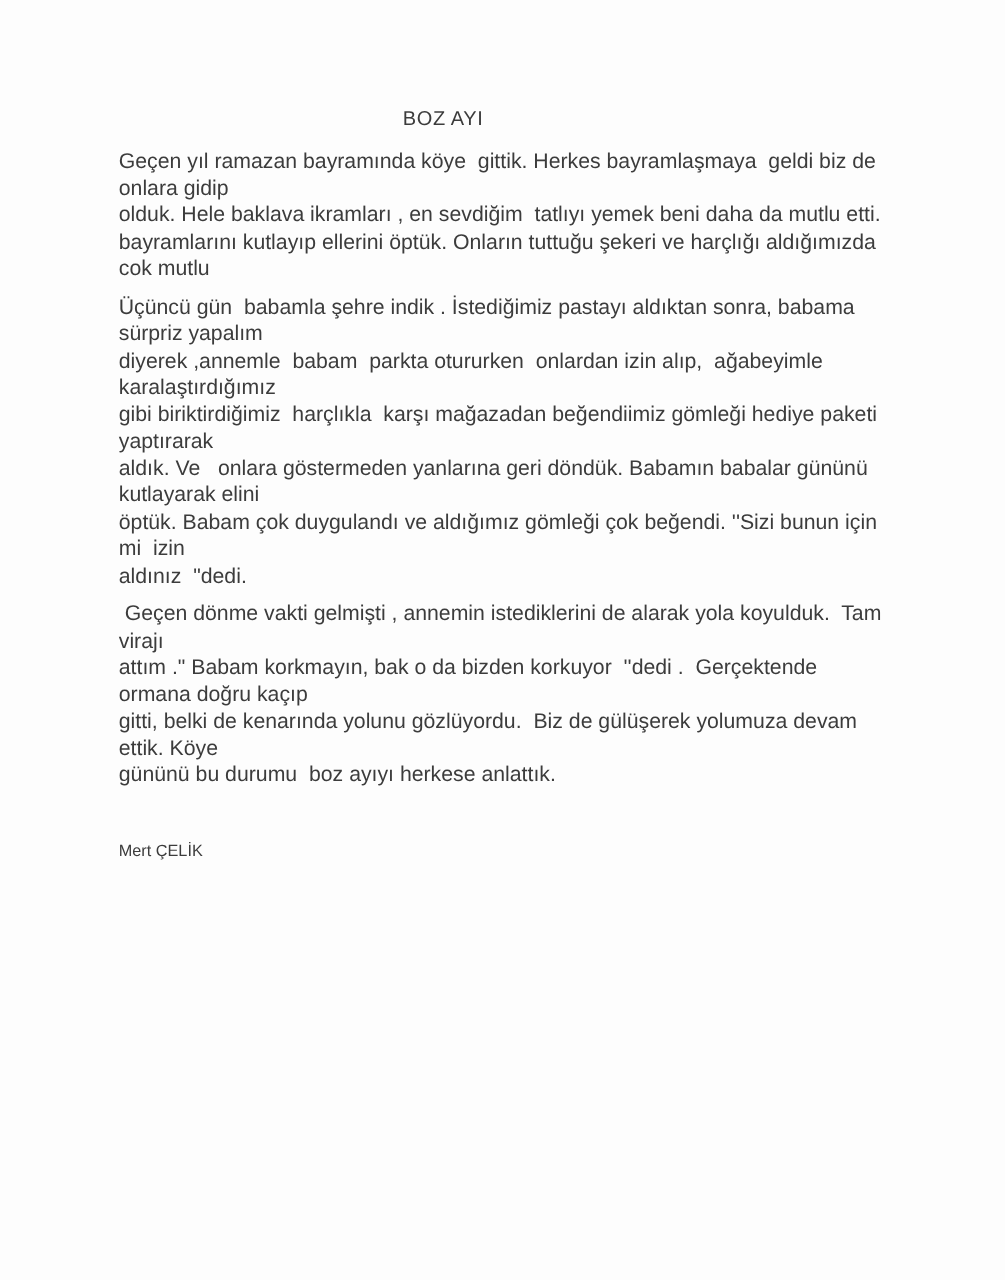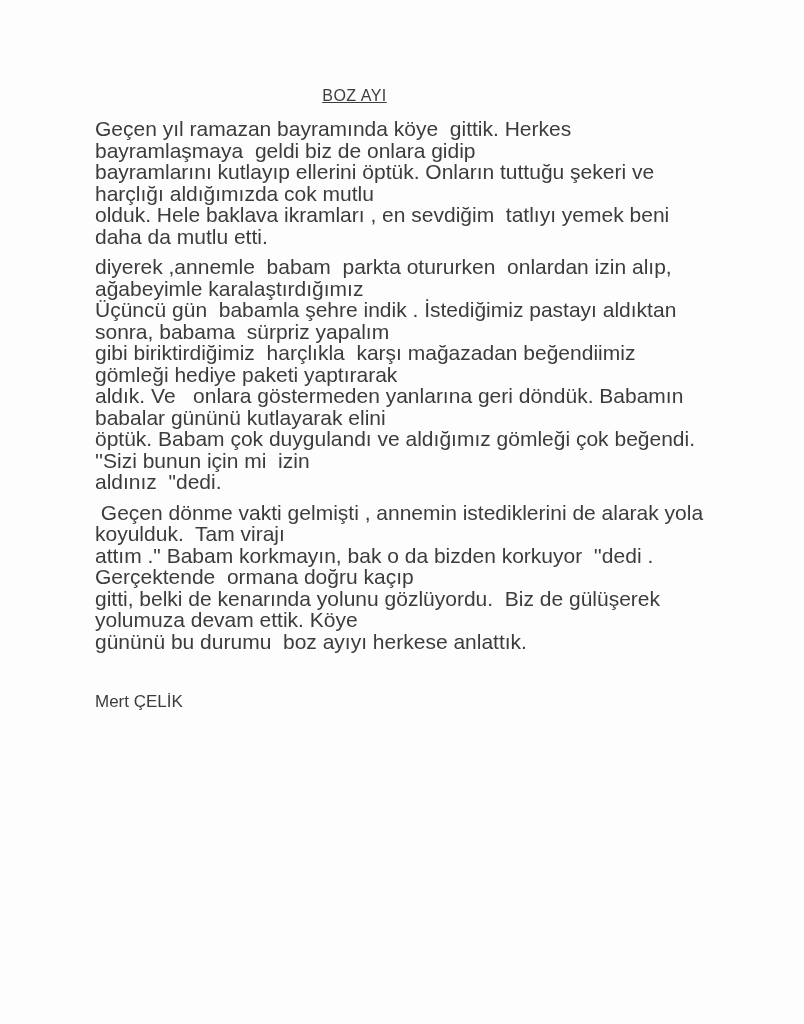--- a/index.html
+++ b/index.html
@@ -22,54 +22,53 @@
   }
   .doc-title {
     font-size: 16px;
     line-height: 21px;
     text-align: center;
     position: relative;
     left: -50px;
     letter-spacing: 0.5px;
     margin: 0 0 12px 0;
     white-space: pre-wrap;
-    text-decoration: underline;
   }
   .para {
     margin: 0 0 9px 0;
-    font-size: 21px;
+    font-size: 17px;
     line-height: 21.5px;
   }
   .line {
     display: block;
     white-space: pre-wrap;
   }
   .signature {
     margin-top: 39px;
-    font-size: 17px;
+    font-size: 13px;
     line-height: 21.5px;
     white-space: pre-wrap;
   }
 </style>
 </head>
 <body>
 
 <div class="page">
 
   <div class="doc-title">BOZ AYI</div>
 
   <div class="para">
     <span class="line">Geçen yıl ramazan bayramında köye  gittik. Herkes bayramlaşmaya  geldi biz de onlara gidip</span>
+    <span class="line">olduk. Hele baklava ikramları , en sevdiğim  tatlıyı yemek beni daha da mutlu etti.</span>
     <span class="line">bayramlarını kutlayıp ellerini öptük. Onların tuttuğu şekeri ve harçlığı aldığımızda cok mutlu</span>
-    <span class="line">olduk. Hele baklava ikramları , en sevdiğim  tatlıyı yemek beni daha da mutlu etti.</span>
   </div>
 
   <div class="para">
+    <span class="line">Üçüncü gün  babamla şehre indik . İstediğimiz pastayı aldıktan sonra, babama  sürpriz yapalım</span>
     <span class="line">diyerek ,annemle  babam  parkta otururken  onlardan izin alıp,  ağabeyimle karalaştırdığımız</span>
-    <span class="line">Üçüncü gün  babamla şehre indik . İstediğimiz pastayı aldıktan sonra, babama  sürpriz yapalım</span>
     <span class="line">gibi biriktirdiğimiz  harçlıkla  karşı mağazadan beğendiimiz gömleği hediye paketi yaptırarak</span>
     <span class="line">aldık. Ve   onlara göstermeden yanlarına geri döndük. Babamın babalar gününü kutlayarak elini</span>
     <span class="line">öptük. Babam çok duygulandı ve aldığımız gömleği çok beğendi. ''Sizi bunun için mi  izin</span>
     <span class="line">aldınız  "dedi.</span>
   </div>
 
   <div class="para">
     <span class="line"> Geçen dönme vakti gelmişti , annemin istediklerini de alarak yola koyulduk.  Tam virajı</span>
     <span class="line">attım ." Babam korkmayın, bak o da bizden korkuyor  ''dedi .  Gerçektende  ormana doğru kaçıp</span>
     <span class="line">gitti, belki de kenarında yolunu gözlüyordu.  Biz de gülüşerek yolumuza devam ettik. Köye</span>

